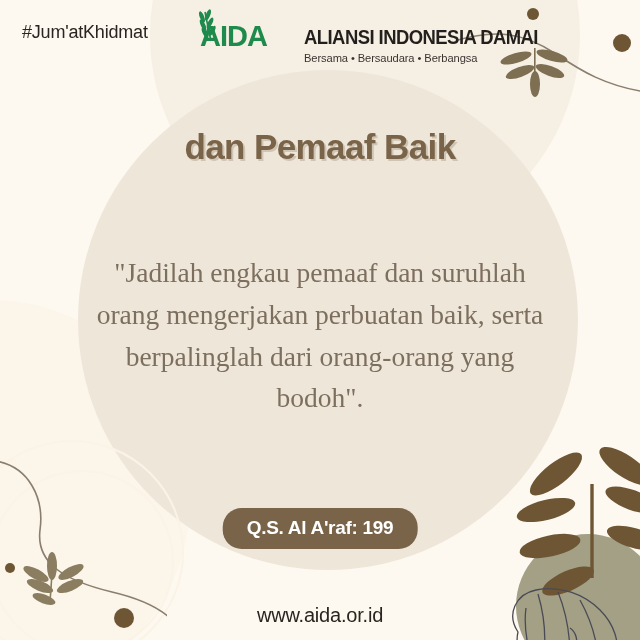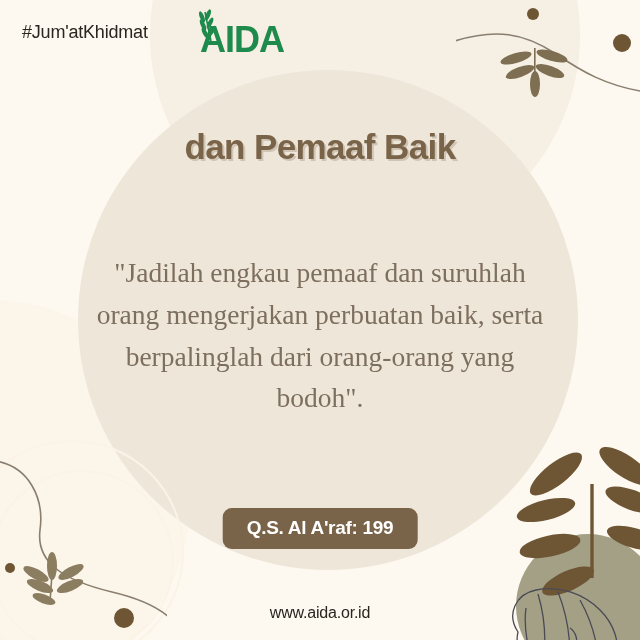--- a/index.html
+++ b/index.html
@@ -84,21 +84,21 @@
     left: 186px;
     top: 10px;
     display: flex;
     align-items: flex-start;
   }
   .logo-mark { position: relative; width: 122px; height: 60px; }
   .logo-aida {
     position: absolute;
     left: 14px;
     top: 12px;
-    font-size: 36px;
+    font-size: 29px;
     font-weight: bold;
     color: #1E8A4C;
     letter-spacing: -1px;
     line-height: 1;
   }
   .logo-wheat {
     position: absolute;
     left: 8px;
     top: -2px;
     width: 34px;
@@ -159,31 +159,31 @@
     position: absolute;
     left: 50%;
     transform: translateX(-50%);
     top: 508px;
     background: #7A6449;
     color: #FFFFFF;
     font-size: 19px;
     font-weight: bold;
     letter-spacing: -0.3px;
     padding: 9px 24px 10px 24px;
-    border-radius: 9px;
+    border-radius: 19px;
     white-space: nowrap;
   }
 
   
   .footer-url {
     position: absolute;
     left: 0; right: 0;
     top: 604px;
     text-align: center;
-    font-size: 16px;
+    font-size: 20px;
     color: #2A2520;
     letter-spacing: -0.2px;
   }
 
   
   .plant { position: absolute; }
   .plant-tr { right: -6px; top: -4px; }
   .plant-br { right: -10px; bottom: -8px; }
   .branch-bl { left: -8px; top: 580px; }
 </style>
@@ -262,20 +262,24 @@
           <ellipse cx="14" cy="7" rx="2.2" ry="6" transform="rotate(22 14 7)"></ellipse>
           <ellipse cx="8" cy="9" rx="2.2" ry="6" transform="rotate(-22 8 9)"></ellipse>
           <ellipse cx="16" cy="15" rx="2.2" ry="6" transform="rotate(28 16 15)"></ellipse>
           <ellipse cx="9" cy="17" rx="2.2" ry="6" transform="rotate(-26 9 17)"></ellipse>
           <ellipse cx="18" cy="23" rx="2.2" ry="6" transform="rotate(32 18 23)"></ellipse>
           <ellipse cx="11" cy="25" rx="2.2" ry="6" transform="rotate(-28 11 25)"></ellipse>
         </g>
       </svg>
       <div class="logo-aida">AIDA</div>
     </div>
+    <div class="logo-text">
+      <div class="logo-line1">ALIANSI INDONESIA DAMAI</div>
+      <div class="logo-line2">Bersama • Bersaudara • Berbangsa</div>
+    </div>
   </div>
 
   <div class="headline">
     <span class="l2">dan Pemaaf Baik</span>
   </div>
 
   <div class="quote">"Jadilah engkau pemaaf dan suruhlah orang mengerjakan perbuatan baik, serta berpalinglah dari orang-orang yang bodoh".</div>
 
   <div class="badge">Q.S. Al A'raf: 199</div>
 

